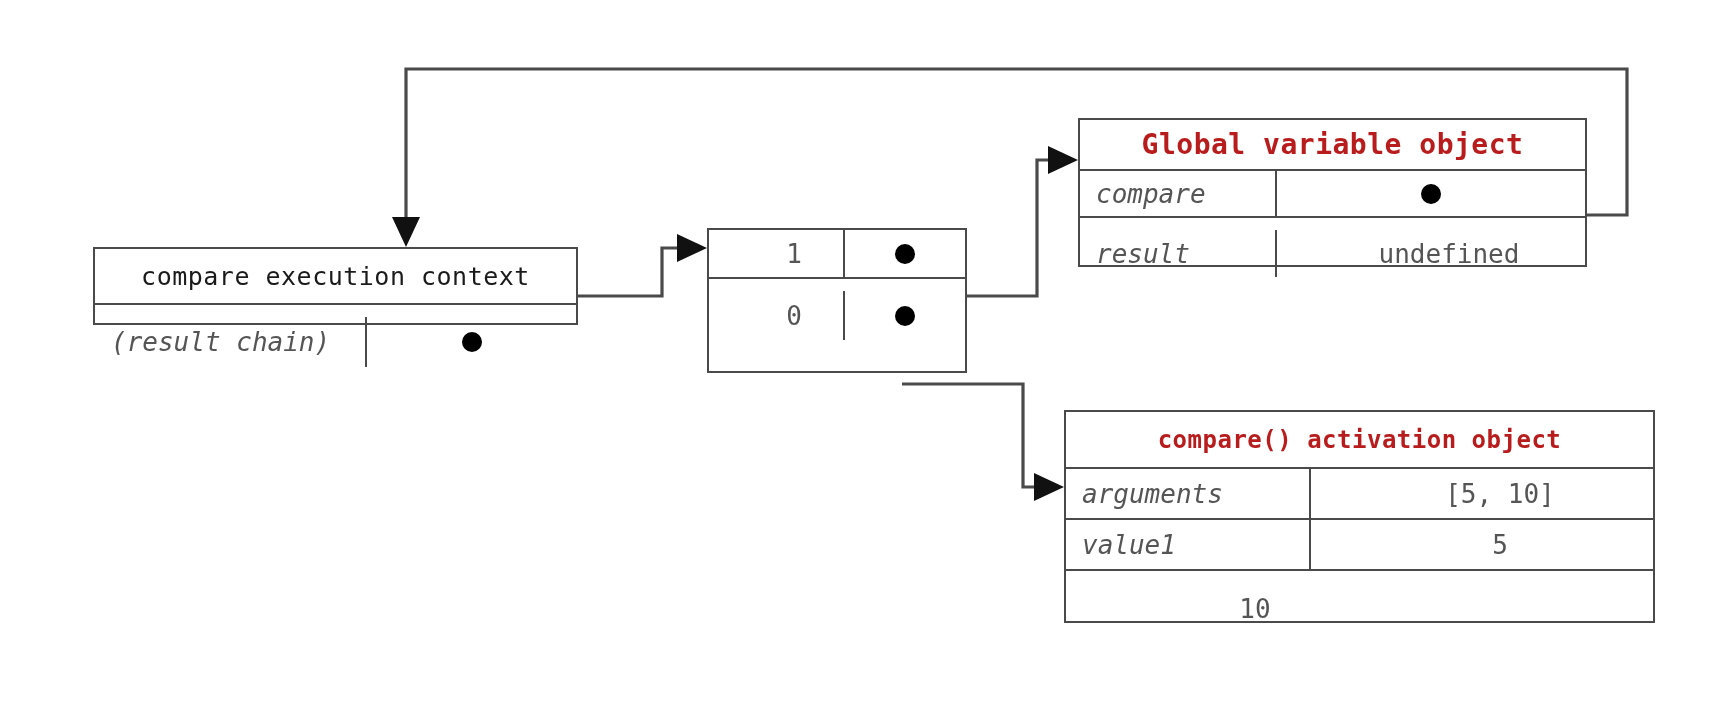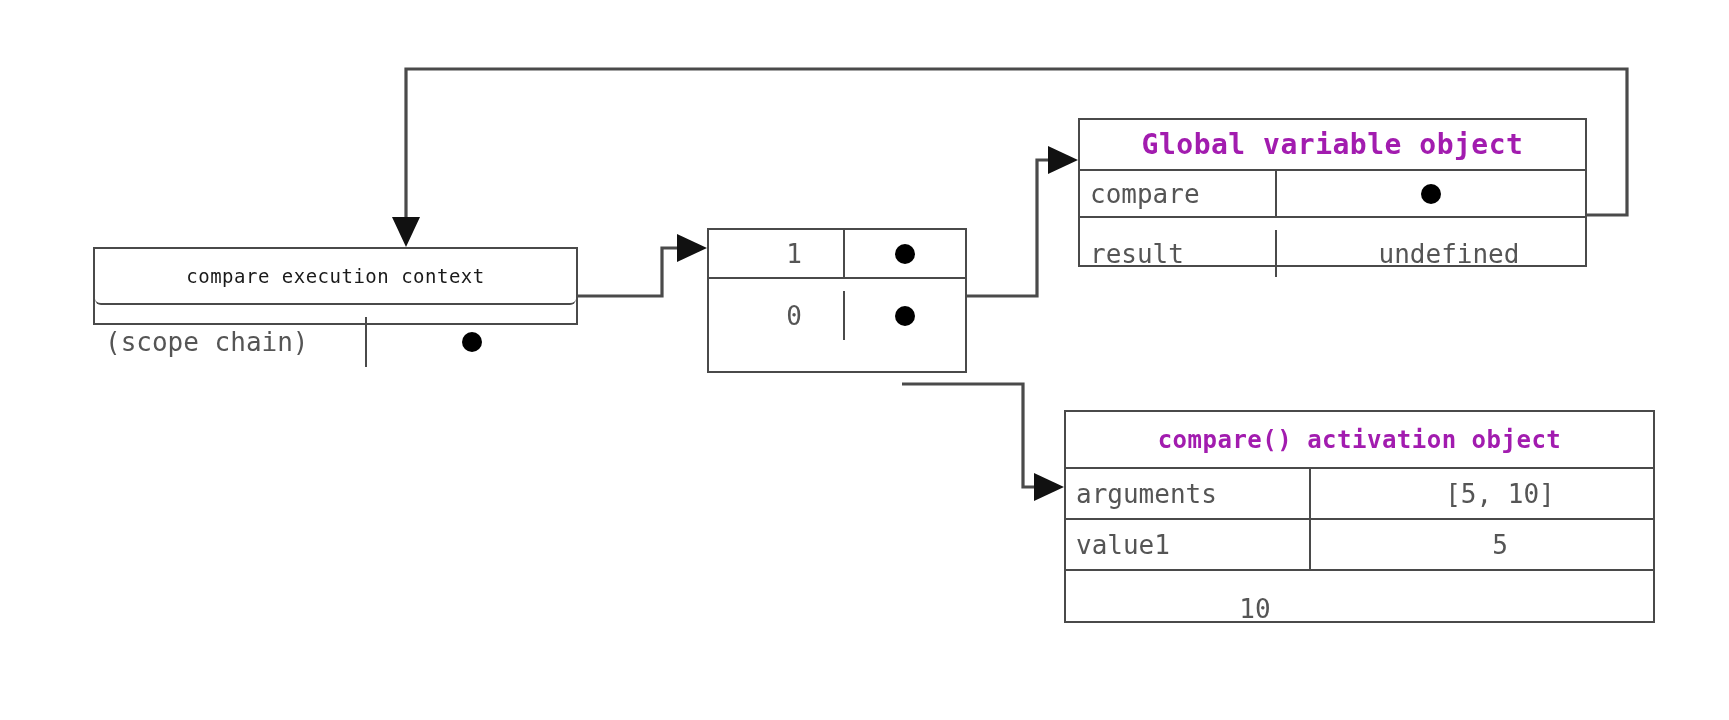--- a/index.html
+++ b/index.html
@@ -29,30 +29,30 @@
     border-bottom: 2px solid #4a4a4a;
   }
   .row:last-child { border-bottom: none; margin-top: 12px; }
 
   .hdr {
     justify-content: center;
     align-items: center;
     color: #1a1a1a;
     letter-spacing: 0.5px;
   }
-  .hdr-bold { font-weight: bold; color: #a21caf; text-align: center; }
+  .hdr-bold { font-weight: bold; color: #b91c1c; text-align: center; }
 
   .cell {
     display: flex;
     align-items: center;
     box-sizing: border-box;
     color: #555;
     white-space: nowrap;
   }
-  .cell-left { padding-left: 10px; justify-content: flex-start; }
+  .cell-left { padding-left: 16px; justify-content: flex-start; font-style: italic; }
   .cell-center { justify-content: center; padding-left: 36px; }
   .cell-div { border-right: 2px solid #4a4a4a; }
 
   
   .dot {
     width: 20px;
     height: 20px;
     border-radius: 50%;
     background: #000;
     display: block;
@@ -70,21 +70,21 @@
     left: 0; top: 0;
     width: 1729px;
     height: 720px;
     pointer-events: none;
   }
   #wires path { fill: none; stroke: #4a4a4a; stroke-width: 3.2; }
   #wires polygon { fill: #111; stroke: none; }
 
   
   #ctx-box   { left: 93px;   top: 247px; width: 485px; height: 78px; }
-  #ctx-box .hdr { height: 56px; font-size: 19px; border-radius: 6px; }
+  #ctx-box .hdr { height: 56px; font-size: 25px; }
   #ctx-box .r2  { height: 50px; font-size: 26px; }
   #ctx-box .r2 .k { width: 272px; }
   #ctx-box .r2 .v { width: 209px; }
 
   #scope-box { left: 707px;  top: 228px; width: 260px; height: 145px; }
   #scope-box .hdr { height: 46px; font-size: 27px; }
   #scope-box .r   { height: 49px; font-size: 26px; }
   #scope-box .r .k { width: 136px; }
   #scope-box .r .v { width: 120px; }
 
@@ -116,21 +116,21 @@
     <path d="M 902 296 L 1037 296 L 1037 160 L 1061 160"></path>
     <polygon points="1078,160 1048,146 1048,174"></polygon>
 
     <path d="M 902 384 L 1023 384 L 1023 487 L 1047 487"></path>
     <polygon points="1064,487 1034,473 1034,501"></polygon>
   </svg>
 
   <div class="box" id="ctx-box">
     <div class="row hdr">compare execution context</div>
     <div class="row r2">
-      <div class="cell cell-left cell-div k">(scope chain)</div>
+      <div class="cell cell-left cell-div k">(result chain)</div>
       <div class="cell dot-wrap v">
         <span class="dot"></span>
       </div>
     </div>
   </div>
 
   <div class="box" id="scope-box">
     <div class="row r">
       <div class="cell cell-center cell-div k">1</div>
       <div class="cell dot-wrap v">

